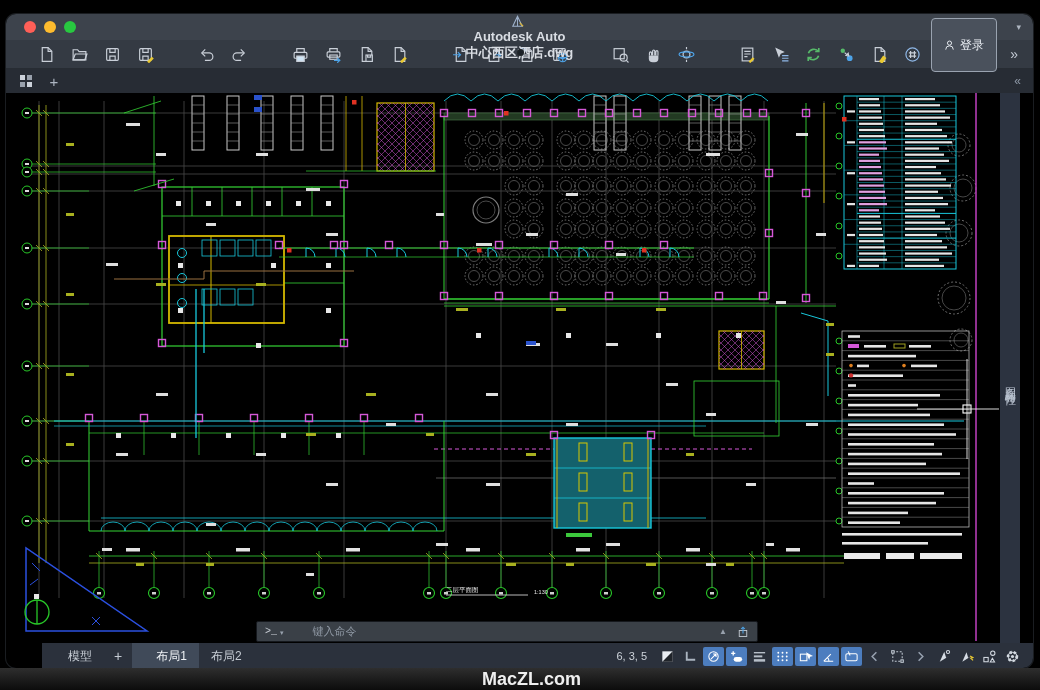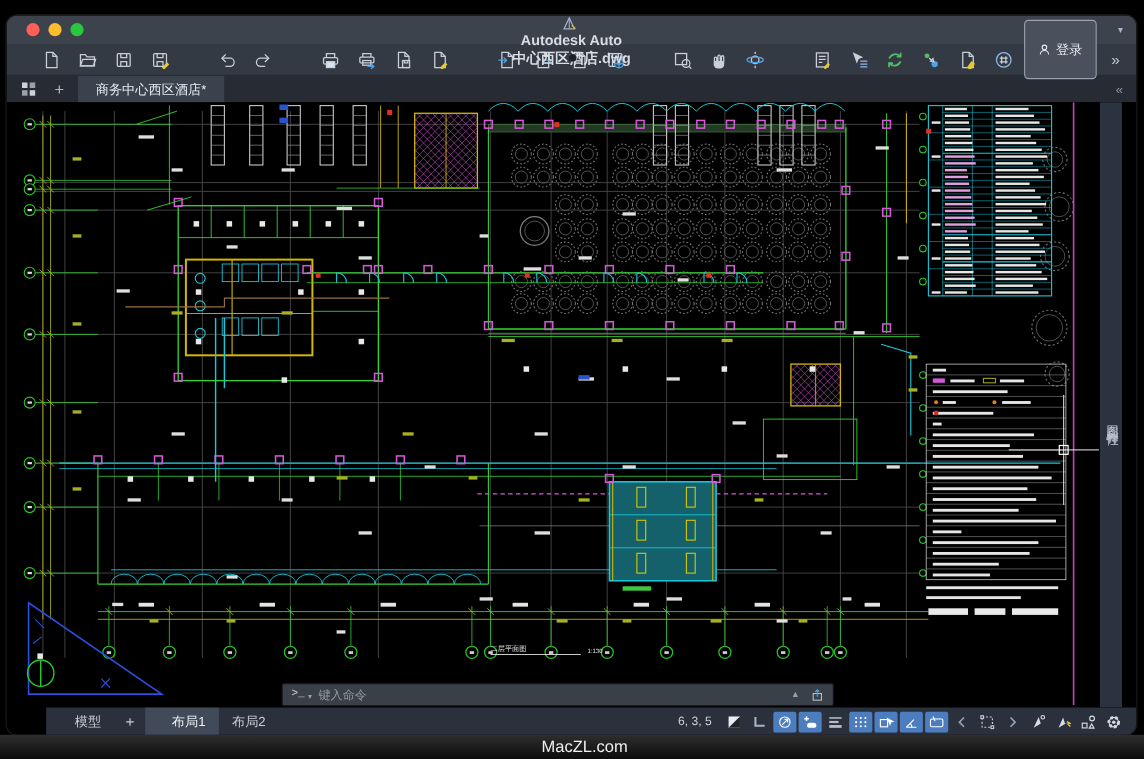--- a/index.html
+++ b/index.html
@@ -33,35 +33,35 @@
   .collapse{margin-left:auto;margin-right:12px;color:#8d97a5;font-size:12px;cursor:pointer;}
   
   .main{position:relative;height:550px;background:#000;}
   svg.canvas{position:absolute;left:0;top:0;}
   .strip{position:absolute;top:0;bottom:0;right:13px;width:20px;background:#2c3340;display:flex;justify-content:center;}
   .strip span{writing-mode:vertical-rl;color:#bac3d0;font-size:11px;letter-spacing:2px;margin-top:285px;}
   .cmdbar{position:absolute;left:250px;bottom:1px;width:500px;height:19px;background:#3a4047;
     border:1px solid #15181d;border-radius:2px;display:flex;align-items:center;font-size:11px;color:#8f98a4;}
   .cmd-prompt{color:#c7ccd4;margin-left:8px;font-family:"Liberation Mono","DejaVu Sans Mono",monospace;font-size:10px;}
   .cmd-caret{font-size:7px;color:#98a1ad;margin:2px 6px 0 3px;}
-  .cmd-text{margin-left:0;}
+  .cmd-text{margin-left:23px;}
   .cmd-up{margin-left:auto;font-size:8px;color:#98a1ad;margin-right:10px;cursor:pointer;}
   .cmd-share{margin-right:8px;display:inline-flex;cursor:pointer;}
   
   .statusbar{height:26px;background:#2b313c;display:flex;align-items:center;font-size:12px;color:#c6ccd4;margin-left:36px;}
   .stab{padding:0 12px;height:26px;display:flex;align-items:center;cursor:pointer;}
   .stab.add{padding:0 10px;font-size:14px;}
   .stab.active{background:#404a59;color:#eef1f5;padding-left:24px;}
   .coords{margin-left:auto;font-size:11px;color:#cdd3da;margin-right:10px;white-space:nowrap;}
   .toggles{display:flex;align-items:center;gap:2px;margin-right:10px;}
   .tog{width:21px;height:19px;border-radius:2px;display:flex;align-items:center;justify-content:center;cursor:pointer;}
   .tog.active{background:#4c7dbf;}
   
   .watermark{position:absolute;left:0;right:0;bottom:0;height:22px;background:linear-gradient(#2e2e2e,#0c0c0c);
-    display:flex;align-items:center;justify-content:center;color:#efefef;font-size:15px;font-weight:normal;padding-left:23px;}
+    display:flex;align-items:center;justify-content:center;color:#efefef;font-size:18px;font-weight:bold;padding-left:23px;}
 </style>
 </head>
 <body>
 
 <div class="window">
 
   <div class="titlebar">
     <div class="lights">
       <div class="light r"></div>
       <div class="light y"></div>
@@ -267,21 +267,20 @@
   <div class="tabbar">
     <span class="gridico">
       <svg width="14" height="14" viewBox="0 0 14 14">
           <rect x="1" y="1" width="5" height="5" fill="#ccd2da"></rect>
           <rect x="8" y="1" width="5" height="5" fill="#99a1ac"></rect>
           <rect x="1" y="8" width="5" height="5" fill="#99a1ac"></rect>
           <rect x="8" y="8" width="5" height="5" fill="#ccd2da"></rect>
         </svg>
     </span>
     <span class="plus">+</span>
-    <span class="doctab">商务中心西区酒店*</span>
     <span class="collapse">«</span>
   </div>
 
   <div class="main">
     <svg class="canvas" id="canvas" width="994" height="550" viewBox="0 0 994 550">
         <g>
           <line x1="33" y1="8" x2="33" y2="505" stroke="#4a4a4a" stroke-width="0.8"></line>
           <line x1="53" y1="8" x2="53" y2="505" stroke="#4a4a4a" stroke-width="0.8"></line>
           <line x1="98" y1="8" x2="98" y2="505" stroke="#4a4a4a" stroke-width="0.8"></line>
           <line x1="178" y1="8" x2="178" y2="505" stroke="#4a4a4a" stroke-width="0.8"></line>

